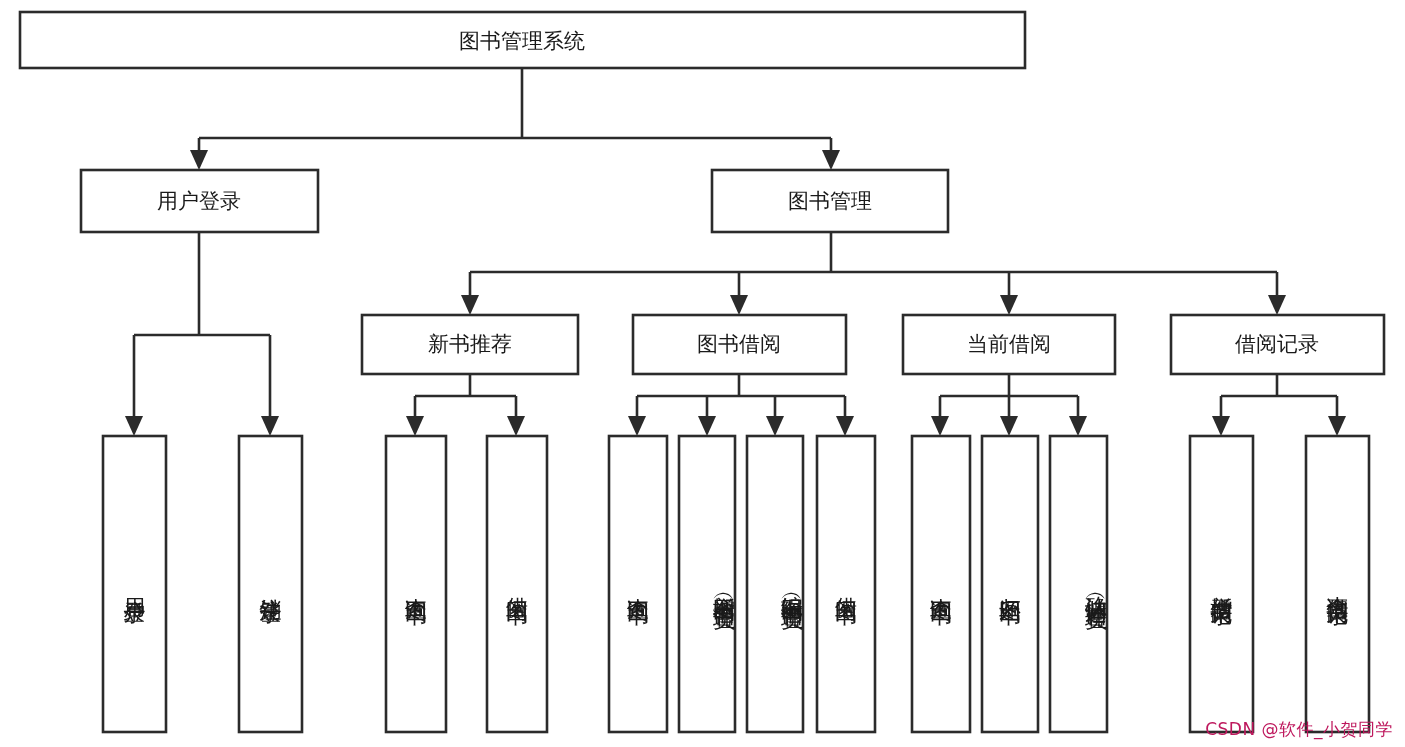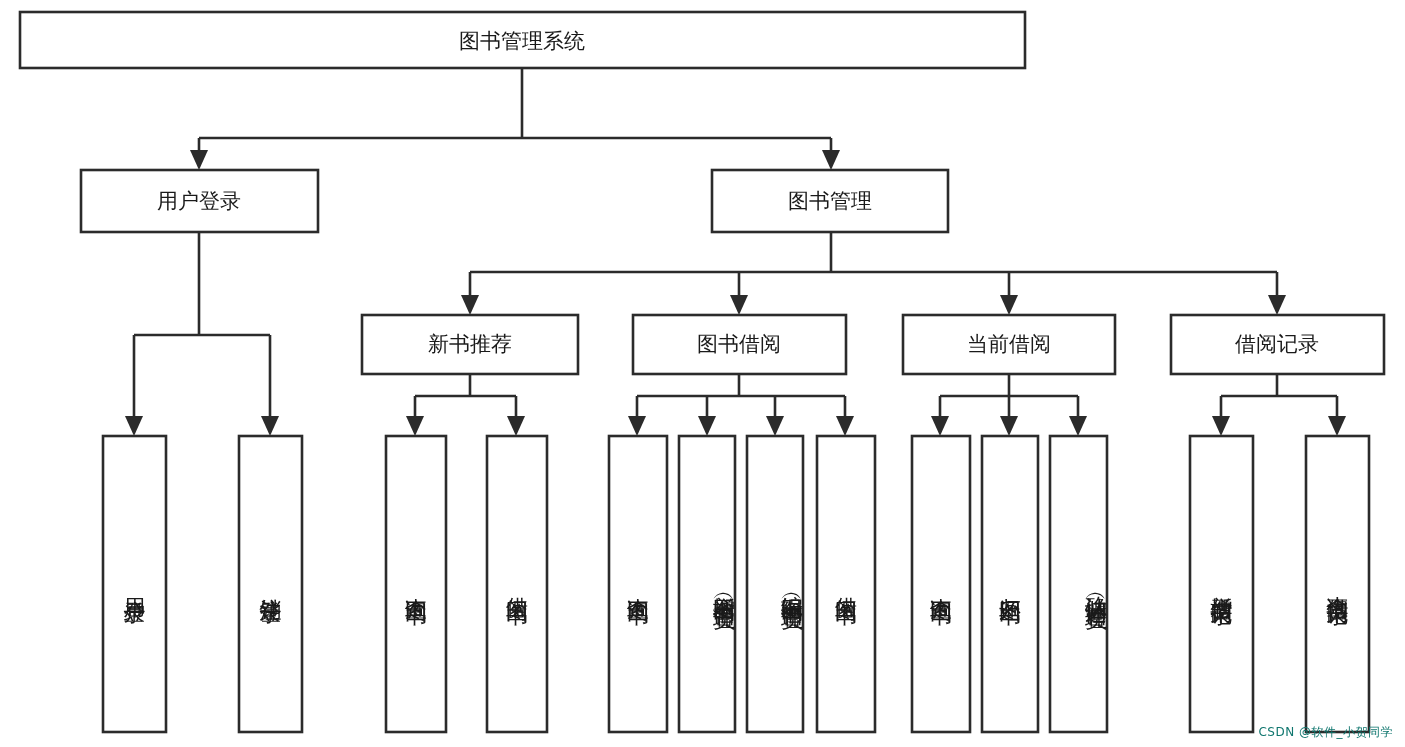--- a/index.html
+++ b/index.html
@@ -57,22 +57,22 @@
     letter-spacing: 2px;
     text-align: center;
     white-space: nowrap;
     pointer-events: none;
   }
   .watermark {
     position: absolute;
     right: 12px;
     bottom: 6px;
     font-family: "DejaVu Sans", "Liberation Sans", sans-serif;
-    font-size: 12px;
-    color: #0f766e;
+    font-size: 17px;
+    color: #be185d;
     letter-spacing: 0.5px;
     white-space: nowrap;
   }
 </style>
 </head>
 <body>
 
 <div id="diagram-root">
 
   <svg class="diagram-canvas" viewBox="0 0 1405 747">

